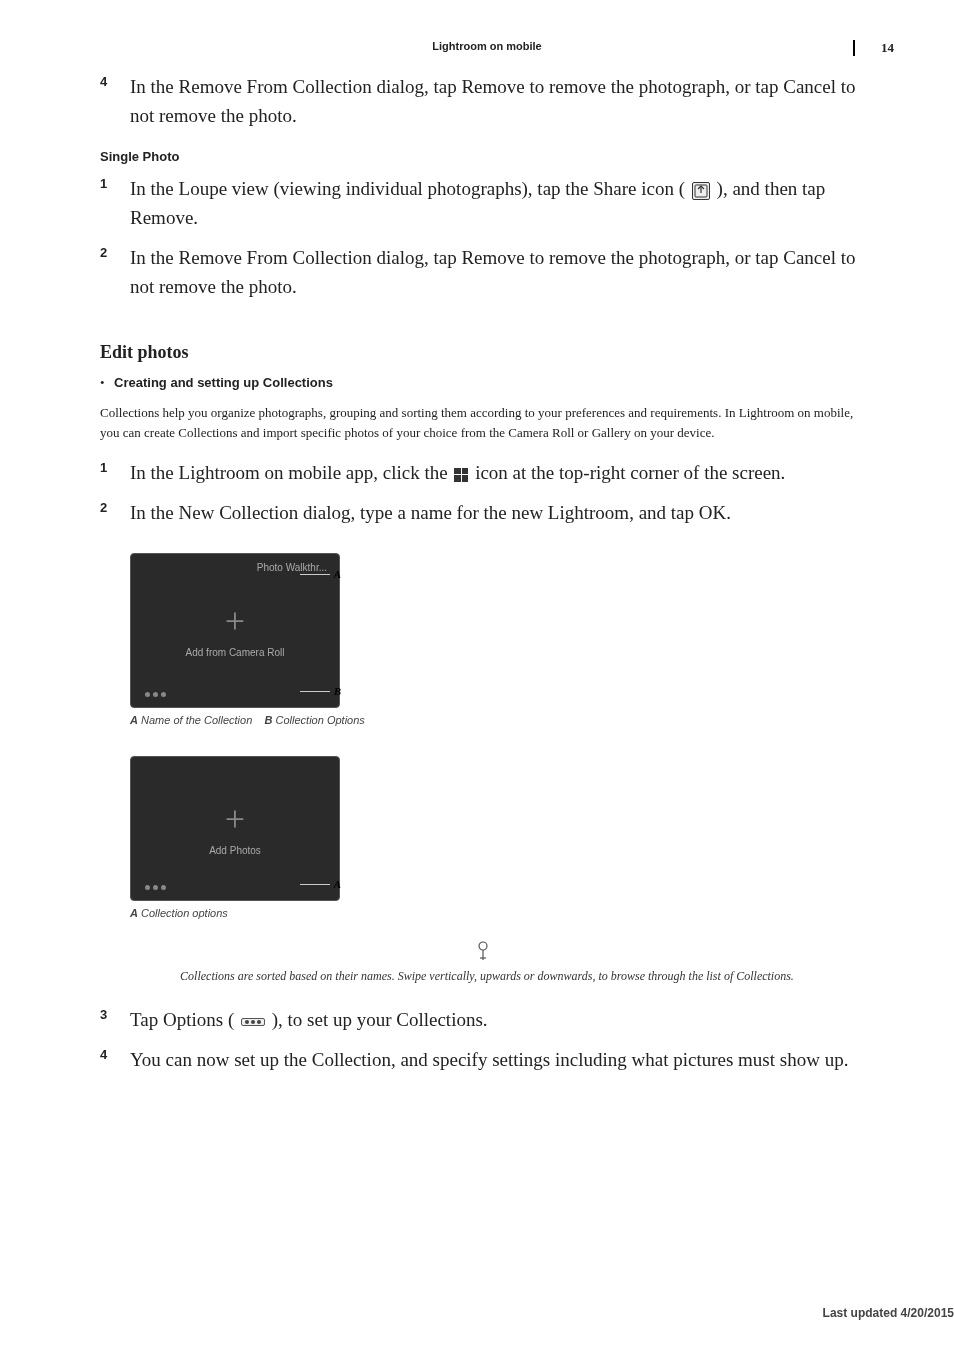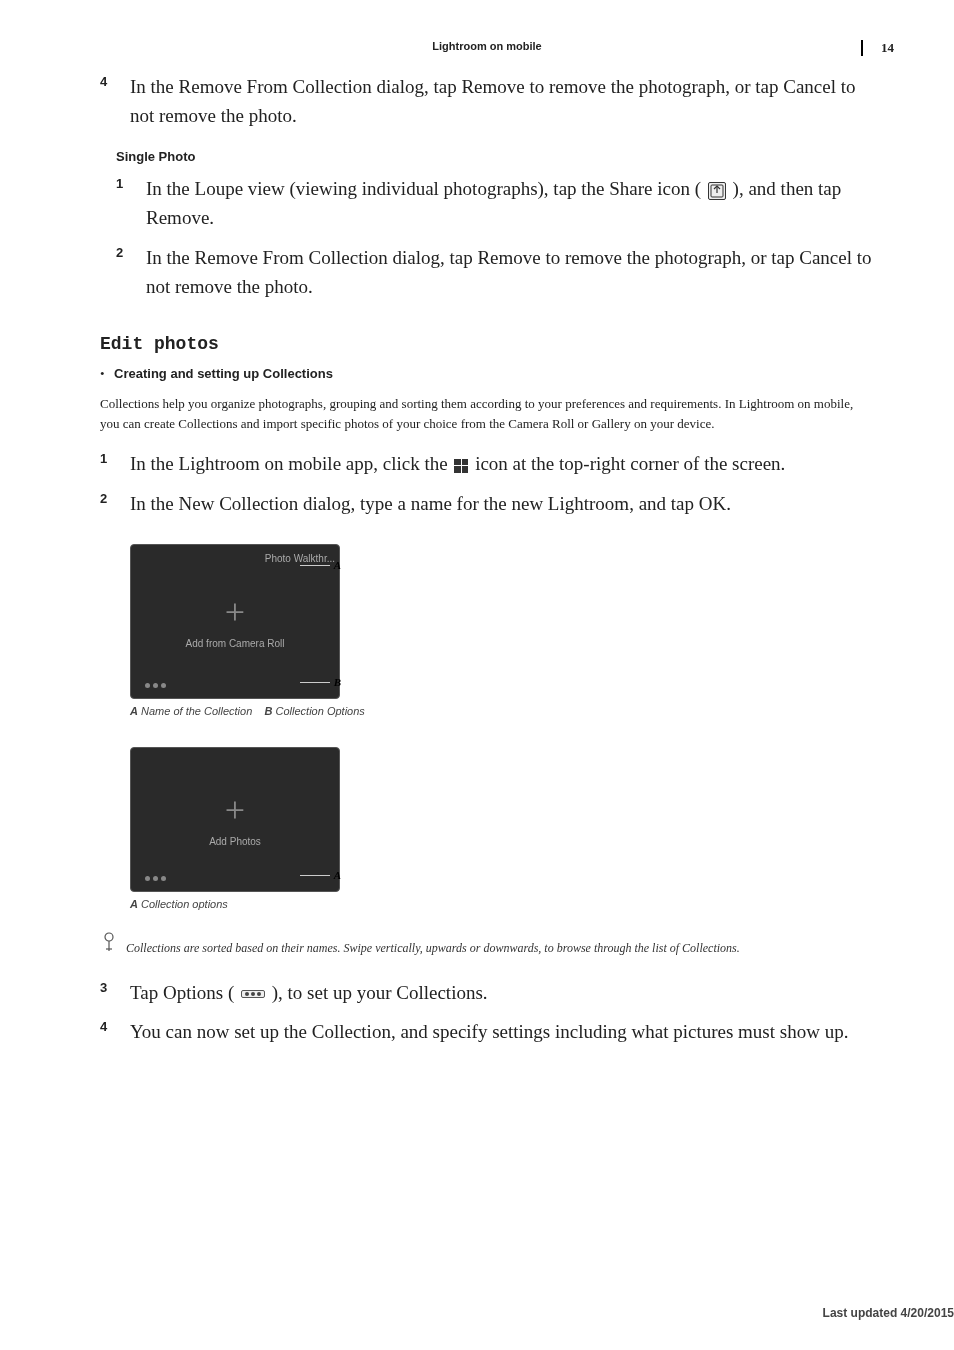--- a/index.html
+++ b/index.html
@@ -18,21 +18,21 @@
       padding: 40px 80px 60px 100px;
       position: relative;
     }
     .page-number {
       position: absolute;
       top: 40px;
       right: 60px;
       font-size: 13px;
       font-weight: bold;
       border-left: 2px solid #000;
-      padding-left: 18px;
+      padding-left: 26px;
     }
     .header-label {
       font-size: 11px;
       font-weight: bold;
       color: #222;
       margin-bottom: 20px;
       font-family: Arial, sans-serif;
       text-align: center;
     }
     .step-item {
@@ -47,23 +47,23 @@
       font-size: 13px;
     }
     .step-text {
       flex: 1;
       font-size: 19px;
       line-height: 1.55;
     }
     .section-heading {
       font-size: 18px;
       font-weight: bold;
-      margin-top: 32px;
+      margin-top: 40px;
       margin-bottom: 12px;
-      font-family: Liberation Mono, monospace;
+      font-family: Liberation Serif, serif;
     }
     .bullet-heading {
       font-weight: bold;
       font-size: 13px;
       margin-bottom: 10px;
       font-family: Arial, sans-serif;
     }
     .body-text {
       font-size: 13px;
       line-height: 1.6;
@@ -93,21 +93,21 @@
       position: relative;
       display: flex;
       flex-direction: column;
       align-items: center;
       justify-content: center;
       color: #fff;
     }
     .photo-walkthr-label {
       position: absolute;
       top: 8px;
-      right: 4px;
+      right: 12px;
       font-size: 10px;
       color: #aaa;
       font-family: Arial, sans-serif;
     }
     .plus-icon {
       font-size: 36px;
       color: #888;
       line-height: 1;
       margin-bottom: 8px;
     }
@@ -137,26 +137,27 @@
       margin-left: 30px;
       margin-bottom: 20px;
       font-family: Arial, sans-serif;
     }
     .caption-bold {
       font-weight: bold;
       font-style: italic;
     }
     .note-box {
       display: flex;
-      align-items: flex-end;
+      align-items: center;
       margin: 18px 0 20px 0;
       font-size: 12px;
       font-style: italic;
       line-height: 1.55;
       color: #333;
+      flex-direction: column;
     }
     .note-icon {
       margin-right: 8px;
       margin-top: 2px;
       flex-shrink: 0;
     }
     .grid-icon {
       display: inline-grid;
       grid-template-columns: 1fr 1fr;
       grid-template-rows: 1fr 1fr;
@@ -213,21 +214,21 @@
 <div class="page-container">
 
   <span class="page-number">14</span>
   <div class="header-label">Lightroom on mobile</div>
 
   <div class="step-item">
     <span class="step-num">4</span>
     <span class="step-text">In the Remove From Collection dialog, tap Remove to remove the photograph, or tap Cancel to not remove the photo.</span>
   </div>
 
-  <div style="margin: 18px 0 10px 16px;">
+  <div style="margin: 18px 0 10px 0;">
     <div class="bullet-heading">Single Photo</div>
 
     <div class="step-item">
       <span class="step-num">1</span>
       <span class="step-text">
         <span>In the Loupe view (viewing individual photographs), tap the Share icon (</span>
         
         <span class="share-icon-inline">
           <svg width="14" height="14" viewBox="0 0 14 14" style="display:block;margin:1px auto;">
             <rect x="1" y="1" width="12" height="12" rx="1" fill="none" stroke="#333" stroke-width="1"></rect>

